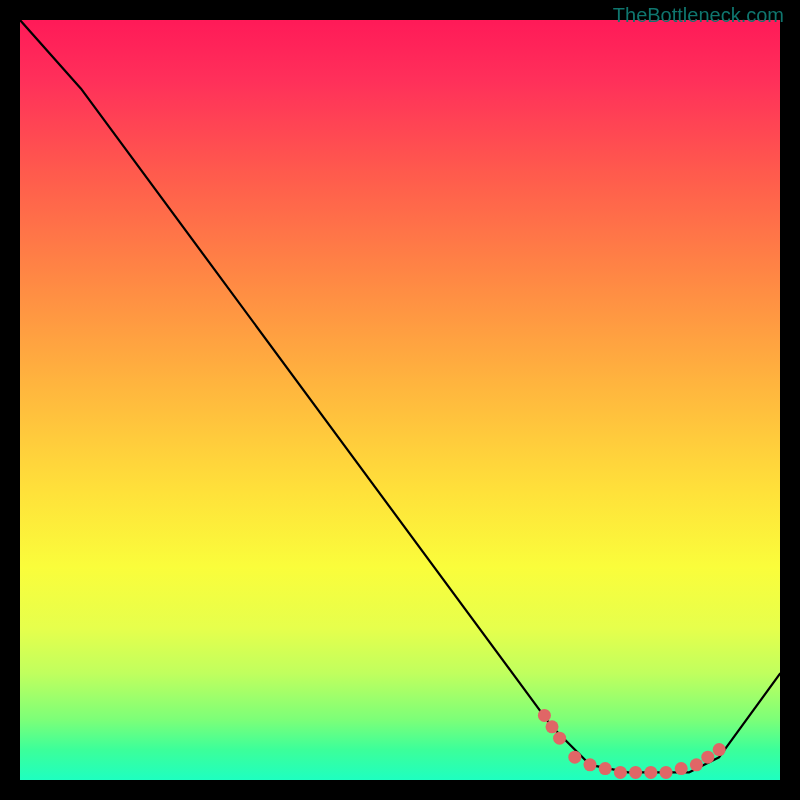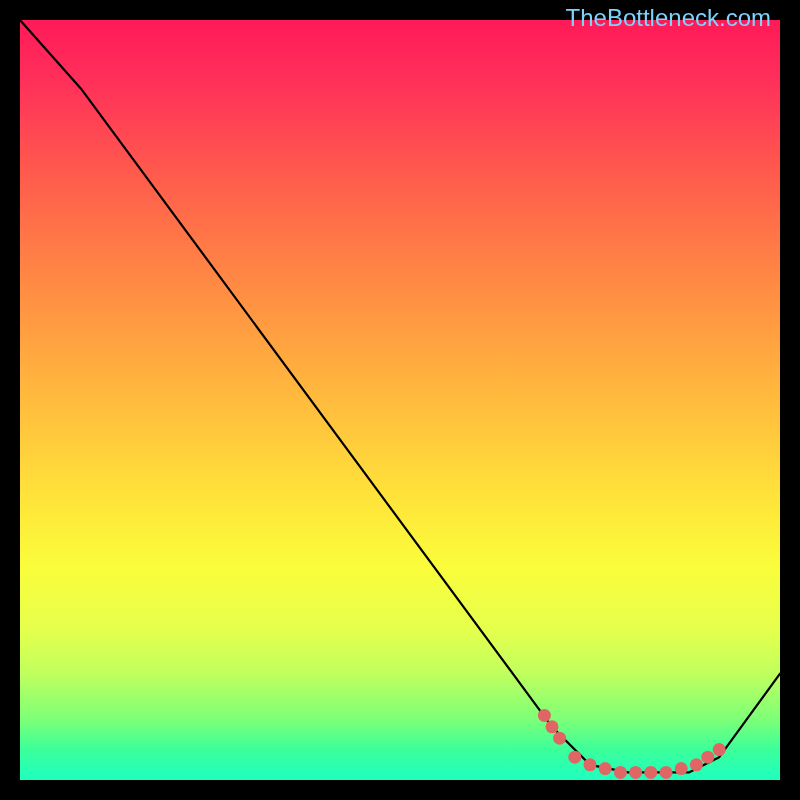--- a/index.html
+++ b/index.html
@@ -7,23 +7,23 @@
     width: 800px;
     height: 800px;
     background: #000;
     position: relative;
     font-family: Arial, sans-serif;
     overflow: hidden;
   }
   .attribution {
     position: absolute;
     top: 4px;
-    right: 29px;
-    color: #7dd3fc;
-    font-size: 24px;
+    right: 16px;
+    color: #0f766e;
+    font-size: 20px;
     font-weight: normal;
     z-index: 10;
   }
   .plot-area {
     position: absolute;
     left: 20px;
     top: 20px;
     width: 760px;
     height: 760px;
     background: linear-gradient(to bottom,

